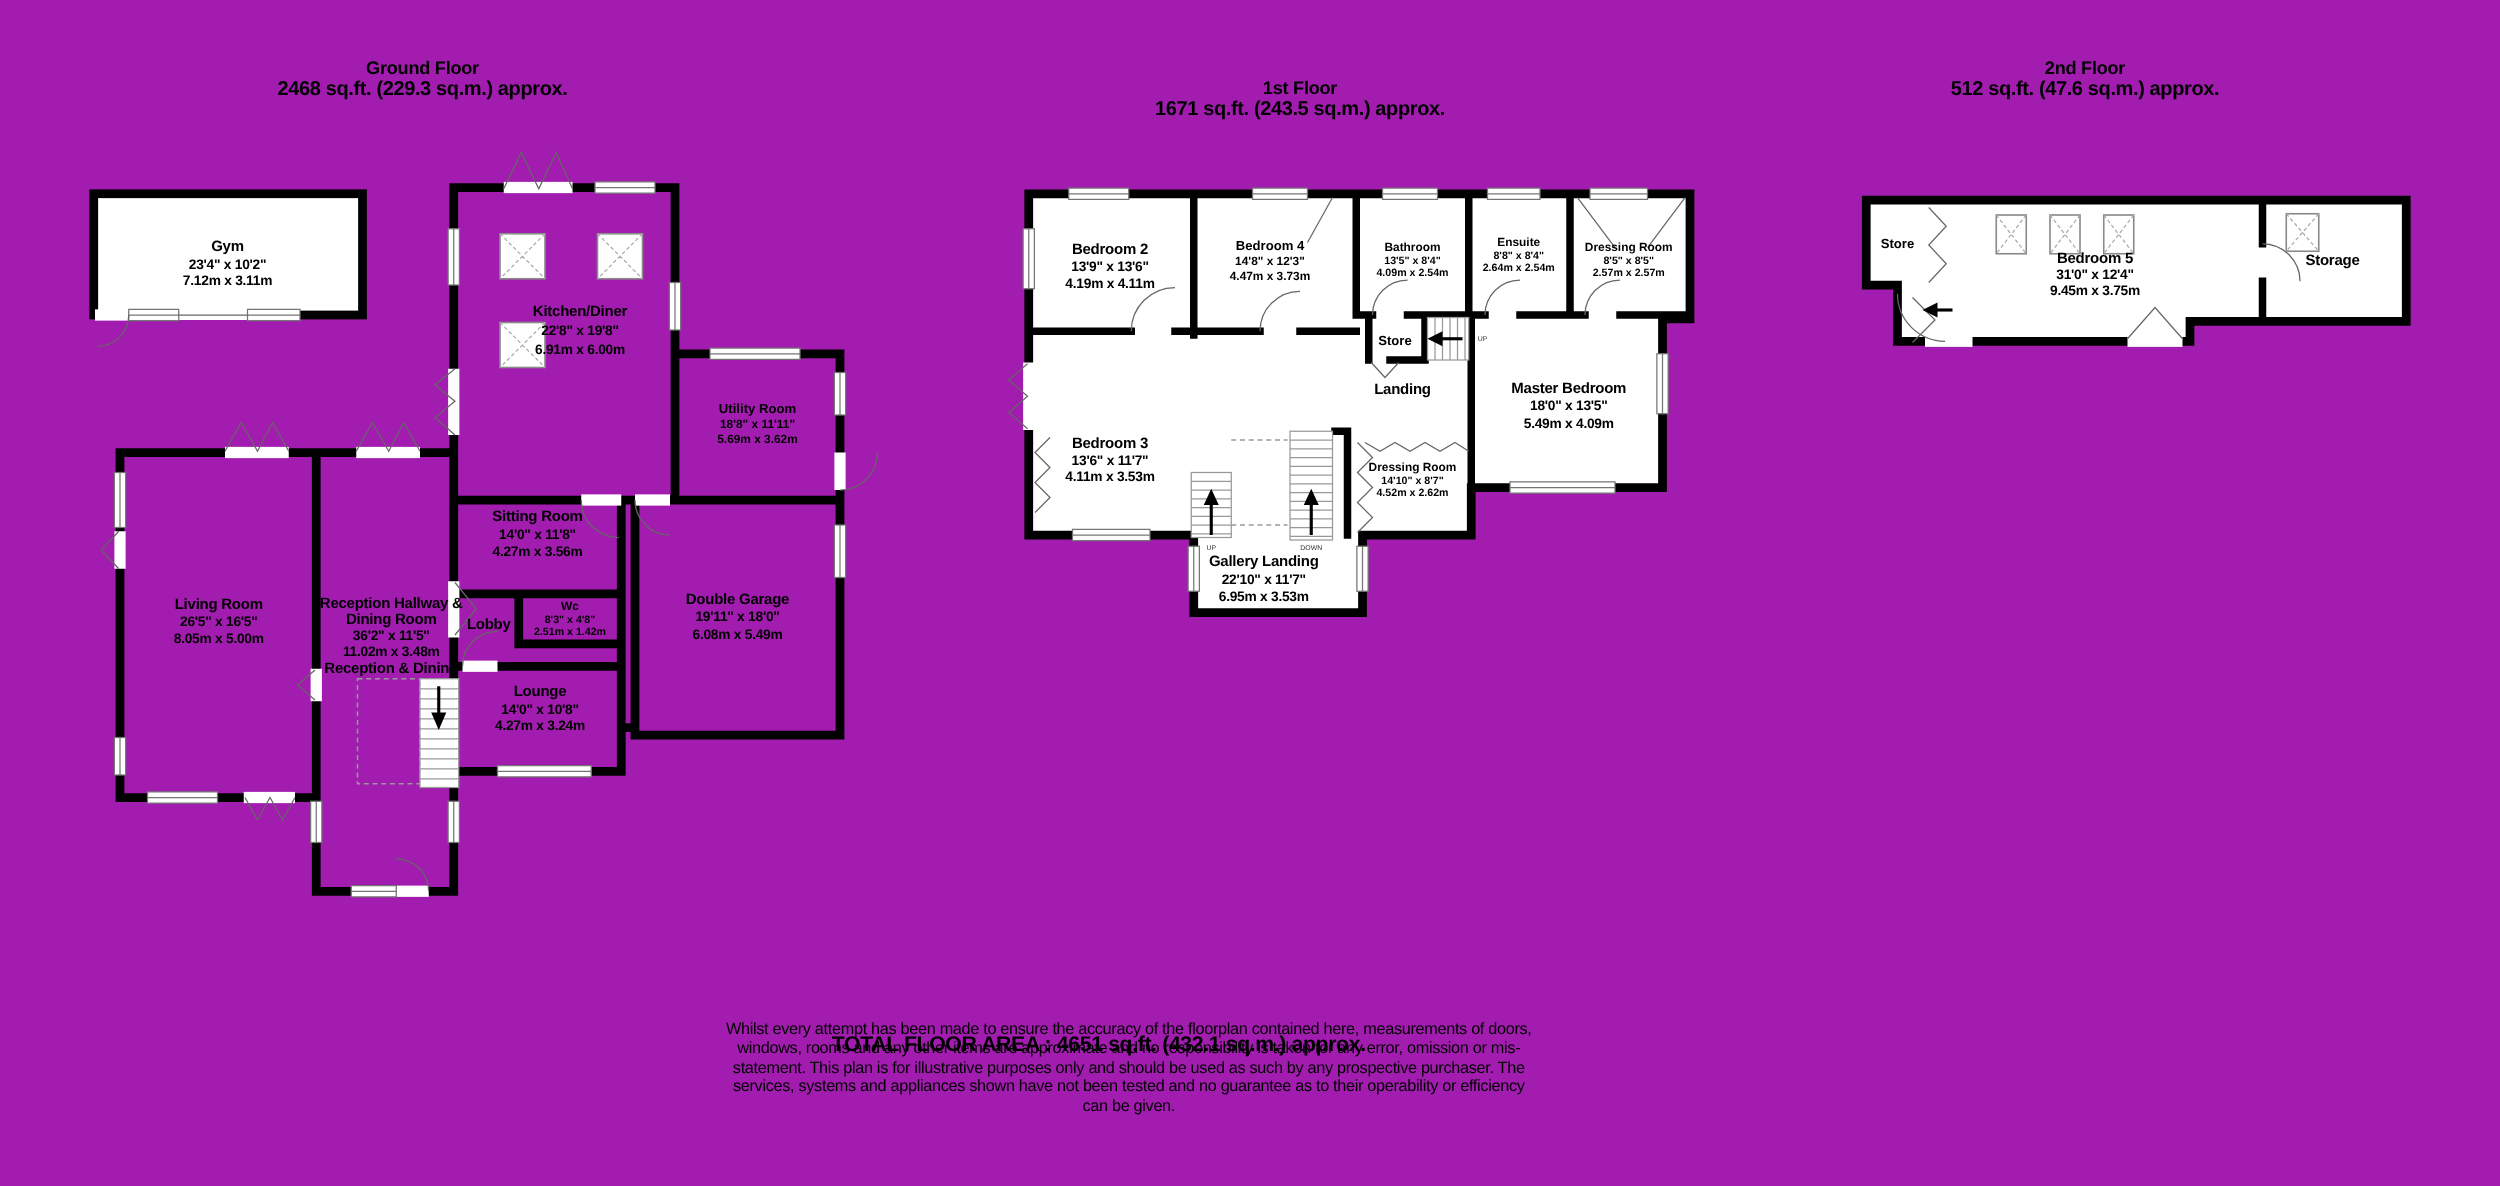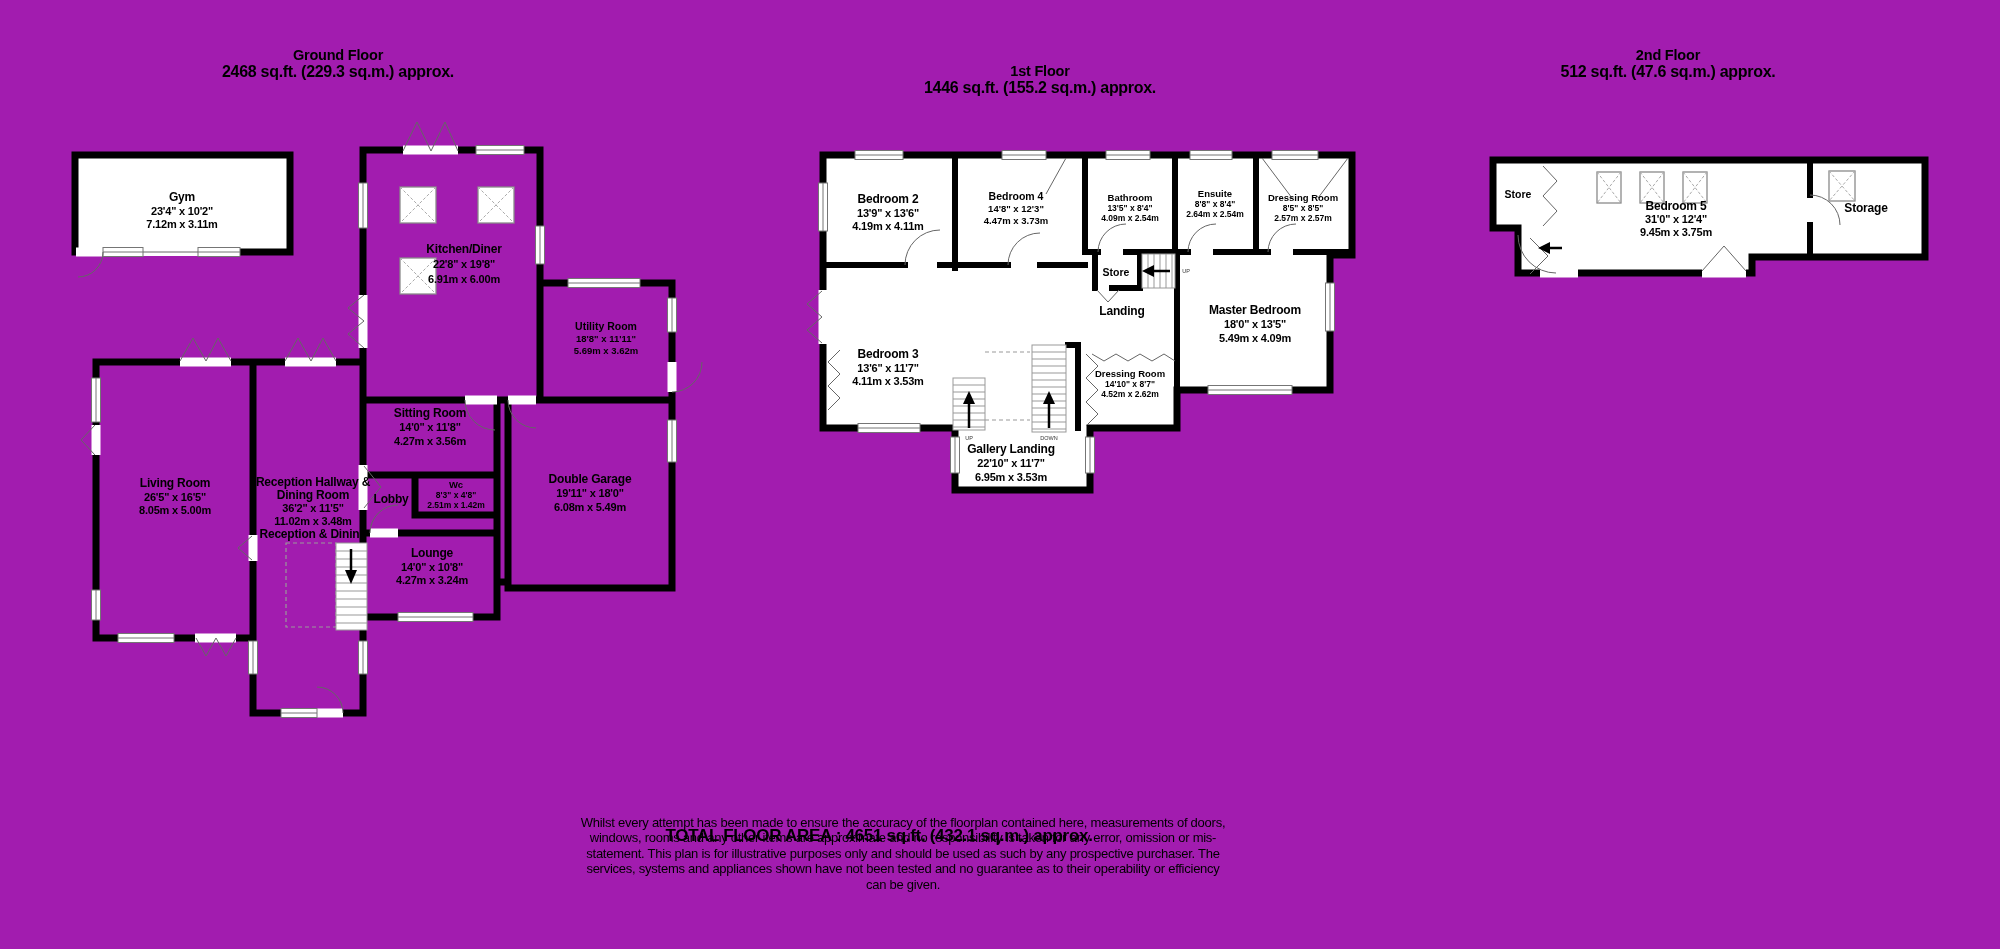--- a/index.html
+++ b/index.html
@@ -43,21 +43,21 @@
 <body>
 
 <div class="canvas">
 
   <div class="floor-header" style="left:138px;top:47px;width:400px;">
     <div class="fh-title">Ground Floor</div>
     <div class="fh-area">2468 sq.ft. (229.3 sq.m.) approx.</div>
   </div>
   <div class="floor-header" style="left:840px;top:47px;width:400px;margin-top:16px;">
     <div class="fh-title">1st Floor</div>
-    <div class="fh-area">1446 sq.ft. (155.2 sq.m.) approx.</div>
+    <div class="fh-area">1671 sq.ft. (243.5 sq.m.) approx.</div>
   </div>
   <div class="floor-header" style="left:1468px;top:47px;width:400px;">
     <div class="fh-title">2nd Floor</div>
     <div class="fh-area">512 sq.ft. (47.6 sq.m.) approx.</div>
   </div>
 
   <svg class="plan" width="2000" height="949" viewBox="0 0 2000 949">
 
     <g>
 

